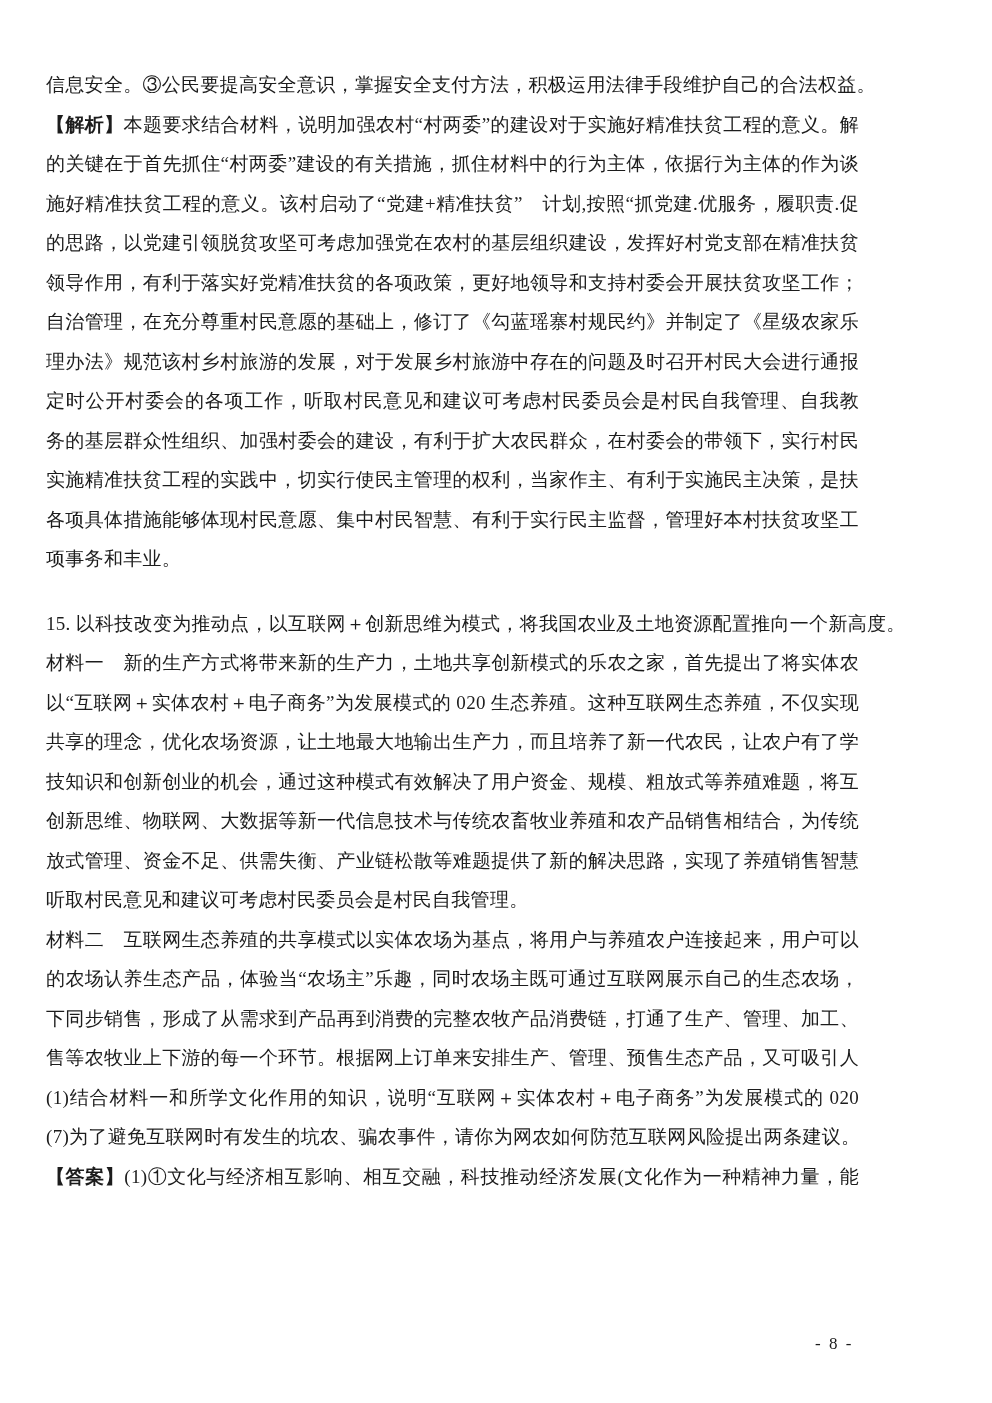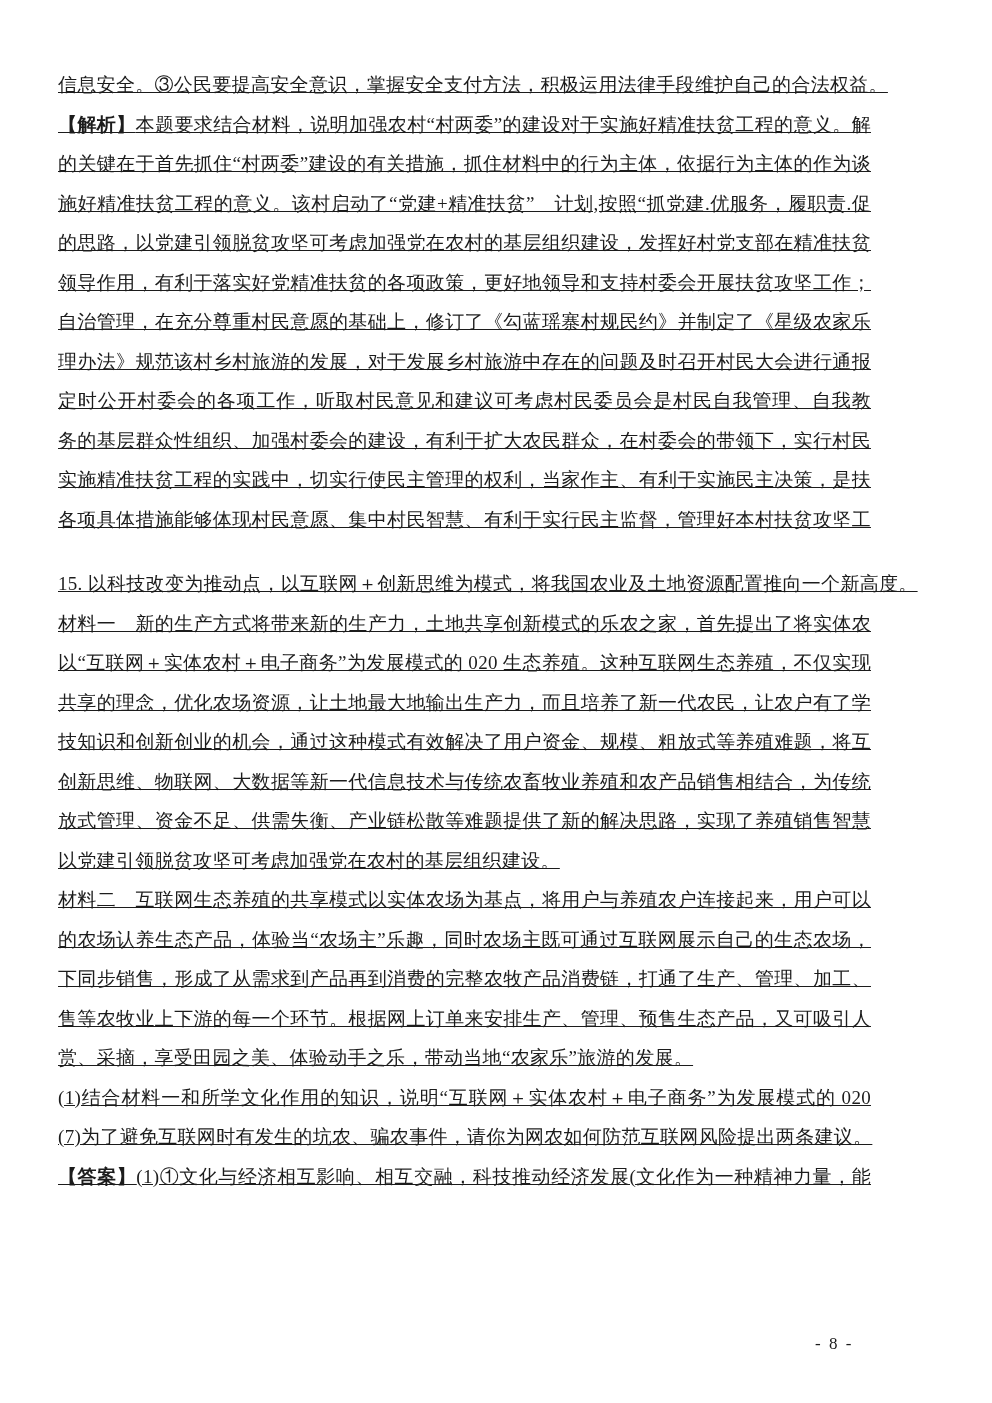--- a/index.html
+++ b/index.html
@@ -11,23 +11,22 @@
     width: 992px;
     height: 1403px;
     position: relative;
     font-family: "Liberation Serif", "DejaVu Serif", serif;
     color: #1c1c1c;
     overflow: hidden;
   }
   .doc {
     position: absolute;
     top: 65px;
-    left: 58px;
+    left: 46px;
     width: 813px;
-    text-decoration: underline;
   }
   .line {
     font-size: 19px;
     height: 39.5px;
     line-height: 39.5px;
     white-space: nowrap;
     letter-spacing: 0.3px;
   }
   .line.fill {
     white-space: normal;
@@ -60,31 +59,31 @@
     <div class="line fill">的关键在于首先抓住“村两委”建设的有关措施，抓住材料中的行为主体，依据行为主体的作为谈对于实</div>
     <div class="line fill">施好精准扶贫工程的意义。该村启动了“党建+精准扶贫”　计划,按照“抓党建.优服务，履职责.促脱贫”</div>
     <div class="line fill">的思路，以党建引领脱贫攻坚可考虑加强党在农村的基层组织建设，发挥好村党支部在精准扶贫工作中的</div>
     <div class="line fill">领导作用，有利于落实好党精准扶贫的各项政策，更好地领导和支持村委会开展扶贫攻坚工作；坚持村民</div>
     <div class="line fill">自治管理，在充分尊重村民意愿的基础上，修订了《勾蓝瑶寨村规民约》并制定了《星级农家乐准入和管</div>
     <div class="line fill">理办法》规范该村乡村旅游的发展，对于发展乡村旅游中存在的问题及时召开村民大会进行通报和决策，</div>
     <div class="line fill">定时公开村委会的各项工作，听取村民意见和建议可考虑村民委员会是村民自我管理、自我教育、自我服</div>
     <div class="line fill">务的基层群众性组织、加强村委会的建设，有利于扩大农民群众，在村委会的带领下，实行村民自治，在</div>
     <div class="line fill">实施精准扶贫工程的实践中，切实行使民主管理的权利，当家作主、有利于实施民主决策，是扶贫攻坚的</div>
     <div class="line fill">各项具体措施能够体现村民意愿、集中村民智慧、有利于实行民主监督，管理好本村扶贫攻坚工作中的各</div>
+    <div class="line">项事务和丰业。</div>
     <div class="line gap">15.  以科技改变为推动点，以互联网＋创新思维为模式，将我国农业及土地资源配置推向一个新高度。</div>
     <div class="line fill">材料一　新的生产方式将带来新的生产力，土地共享创新模式的乐农之家，首先提出了将实体农场共享，</div>
     <div class="line fill">以“互联网＋实体农村＋电子商务”为发展模式的 020 生态养殖。这种互联网生态养殖，不仅实现了土地</div>
     <div class="line fill">共享的理念，优化农场资源，让土地最大地输出生产力，而且培养了新一代农民，让农户有了学习更多科</div>
     <div class="line fill">技知识和创新创业的机会，通过这种模式有效解决了用户资金、规模、粗放式等养殖难题，将互联网＋的</div>
     <div class="line fill">创新思维、物联网、大数据等新一代信息技术与传统农畜牧业养殖和农产品销售相结合，为传统农业的粗</div>
     <div class="line fill">放式管理、资金不足、供需失衡、产业链松散等难题提供了新的解决思路，实现了养殖销售智慧化，有助</div>
-    <div class="line">以党建引领脱贫攻坚可考虑加强党在农村的基层组织建设。</div>
+    <div class="line">听取村民意见和建议可考虑村民委员会是村民自我管理。</div>
     <div class="line fill">材料二　互联网生态养殖的共享模式以实体农场为基点，将用户与养殖农户连接起来，用户可以通过共享</div>
     <div class="line fill">的农场认养生态产品，体验当“农场主”乐趣，同时农场主既可通过互联网展示自己的生态农场，线上线</div>
     <div class="line fill">下同步销售，形成了从需求到产品再到消费的完整农牧产品消费链，打通了生产、管理、加工、包装、销</div>
     <div class="line fill">售等农牧业上下游的每一个环节。根据网上订单来安排生产、管理、预售生态产品，又可吸引人们前来观</div>
-    <div class="line">赏、采摘，享受田园之美、体验动手之乐，带动当地“农家乐”旅游的发展。</div>
     <div class="line fill">(1)结合材料一和所学文化作用的知识，说明“互联网＋实体农村＋电子商务”为发展模式的 020 生态养</div>
     <div class="line">(7)为了避免互联网时有发生的坑农、骗农事件，请你为网农如何防范互联网风险提出两条建议。</div>
     <div class="line fill"><span class="bold-prefix">【答案】</span><span>(1)①文化与经济相互影响、相互交融，科技推动经济发展(文化作为一种精神力量，能够在人们</span></div>
   </div>
 
 <div class="page-number">- 8 -</div>
 
 </body></html>

